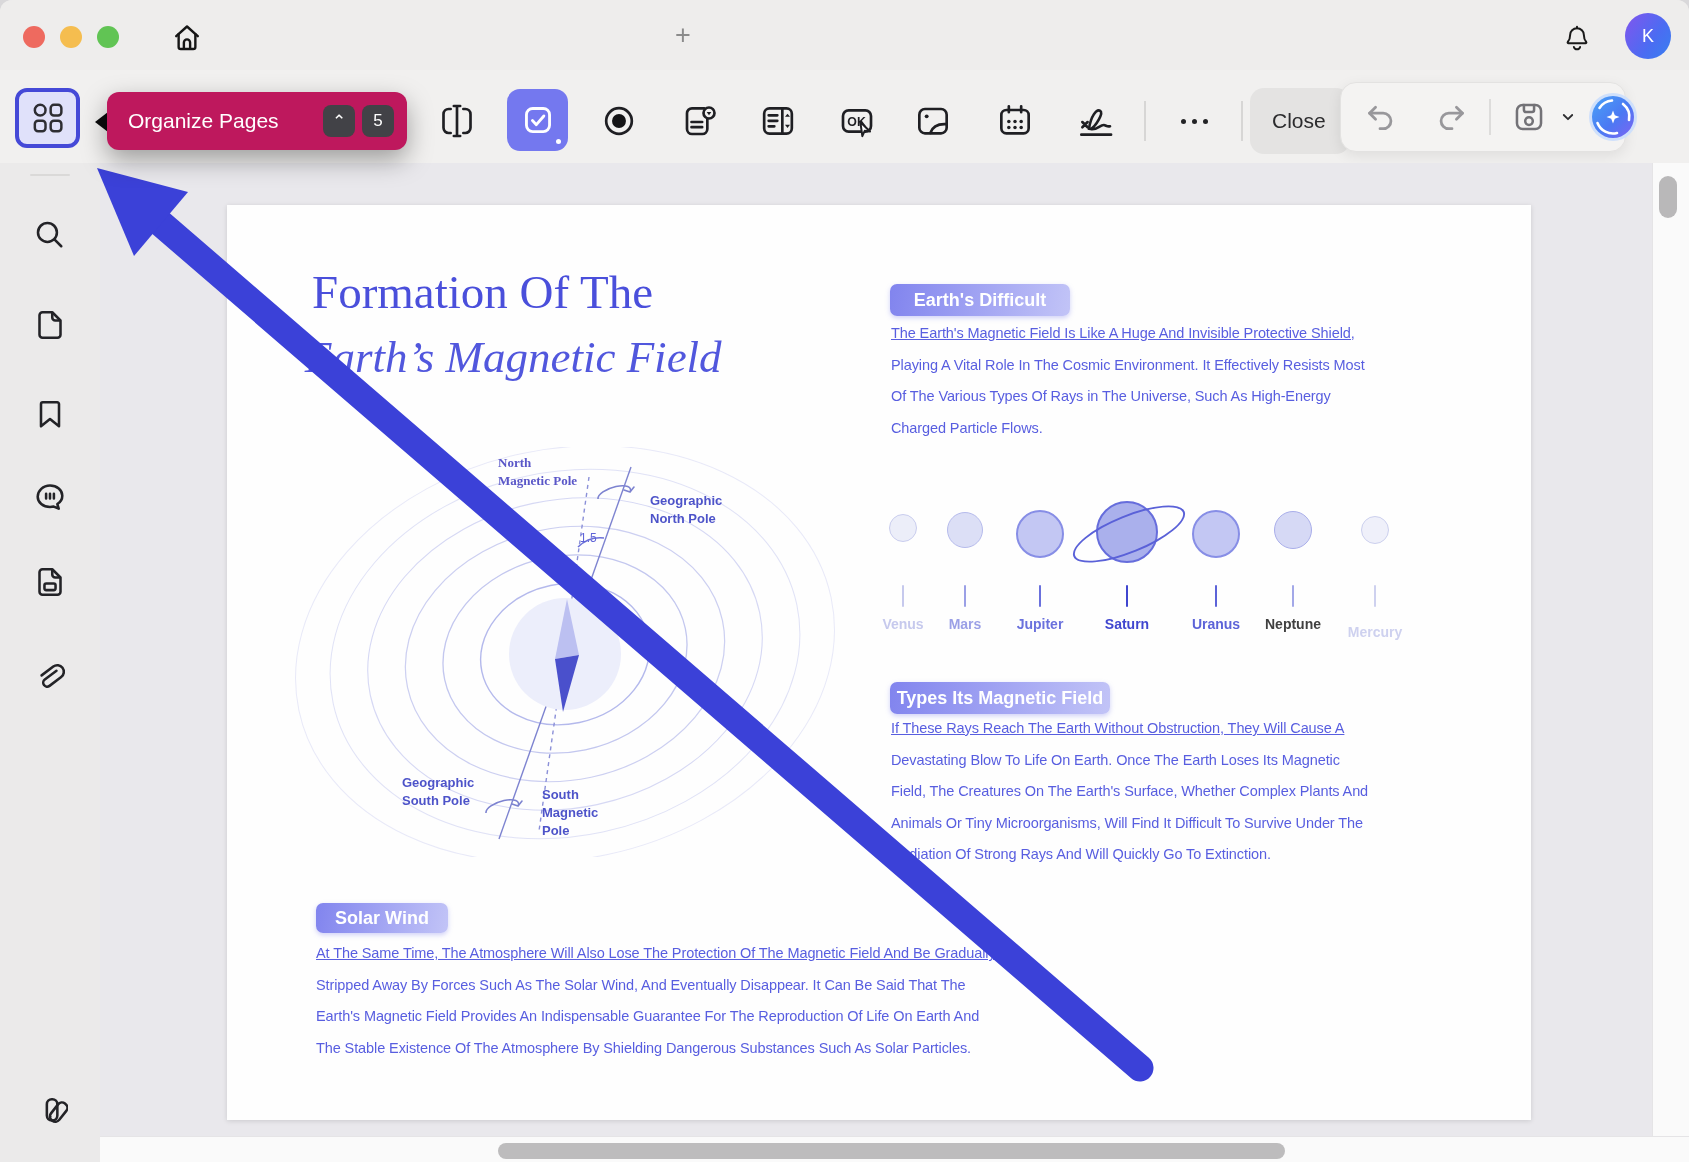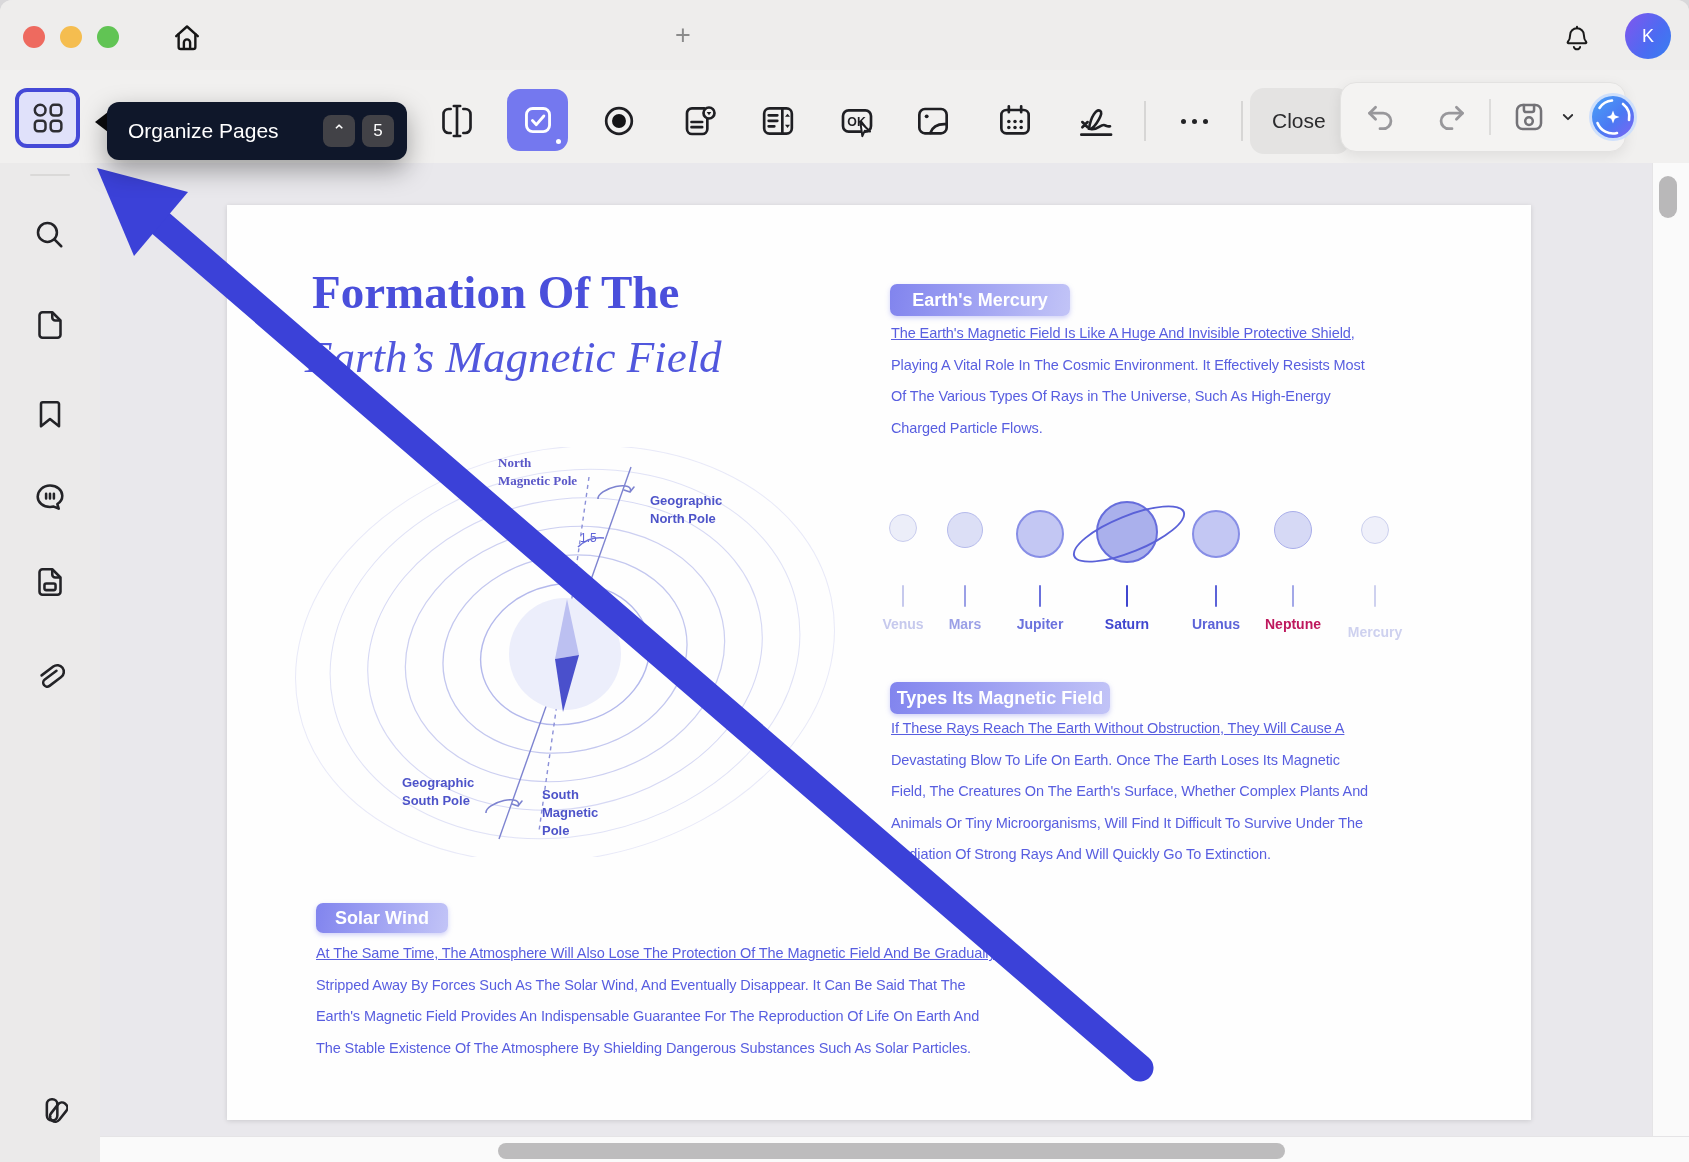--- a/index.html
+++ b/index.html
@@ -38,41 +38,41 @@
   .morebtn i{width:5px;height:5px;border-radius:50%;background:#232325;}
   .closepill{left:1250px;top:18px;width:100px;height:66px;border-radius:14px;background:#e4e3e2;
              display:flex;align-items:center;padding-left:22px;box-sizing:border-box;
              font-size:21px;color:#2b2b2d;overflow:hidden;white-space:nowrap;}
   .panel{left:1340px;top:12px;width:284px;height:68px;border-radius:16px;background:#f4f3f2;
          border:1px solid #e3e2e1;box-shadow:0 4px 14px rgba(0,0,0,.08);}
   .panel .pbtn{top:12px;width:44px;height:44px;display:flex;align-items:center;justify-content:center;}
   .pdiv{left:148px;top:16px;width:2px;height:36px;background:#dddcdb;}
   
   .tooltip{left:95px;top:92px;z-index:60;}
-  .tip-body{position:absolute;left:12px;top:0;width:300px;height:58px;background:#0f172a;border-radius:12px;
-            display:flex;align-items:center;box-shadow:0 10px 26px rgba(0,0,0,.35);margin-top:10px;}
+  .tip-body{position:absolute;left:12px;top:0;width:300px;height:58px;background:#be185d;border-radius:12px;
+            display:flex;align-items:center;box-shadow:0 10px 26px rgba(0,0,0,.35);}
   .tip-arrow{position:absolute;left:0;top:20px;width:0;height:0;border-top:10px solid transparent;
              border-bottom:10px solid transparent;border-right:13px solid #0b0b0d;}
   .tip-label{color:#fff;font-size:21px;font-weight:500;margin-left:21px;flex:1;}
   .key{width:32px;height:32px;border-radius:8px;background:#424247;color:#fff;font-size:17px;
        display:flex;align-items:center;justify-content:center;margin-right:7px;}
   .key:last-child{margin-right:13px;}
   
   .sidebar{left:0;top:163px;width:100px;height:999px;background:#ebeaea;}
   .sdiv{left:30px;top:11px;width:40px;height:2px;background:#dad9d8;border-radius:2px;}
   .sbtn{left:31px;width:38px;height:38px;display:flex;align-items:center;justify-content:center;}
   
   .canvas{left:100px;top:163px;width:1589px;height:999px;background:#e9e8ec;}
   .page{left:127px;top:42px;width:1304px;height:915px;background:#fefefe;box-shadow:0 1px 5px rgba(0,0,0,.13);overflow:hidden;}
   .vtrack{left:1552px;top:0;width:37px;height:973px;background:#fafafa;border-left:1px solid #e5e4e6;}
   .vthumb{left:6px;top:13px;width:18px;height:42px;border-radius:9px;background:#b9b8b9;}
   .htrack{left:0;top:973px;width:1589px;height:26px;background:#fafafa;border-top:1px solid #e5e4e6;}
   .hthumb{left:398px;top:6px;width:787px;height:16px;border-radius:8px;background:#bdbcbd;}
   
-  .doc-title1{left:85px;top:60px;font-family:"Liberation Serif",serif;font-weight:bold;
+  .doc-title1{left:85px;top:60px;font-family:"Liberation Serif",serif;font-weight:normal;
               font-size:47px;color:#4a4fdb;white-space:nowrap;}
   .doc-title2{left:78px;top:126px;font-family:"Liberation Serif",serif;font-style:italic;
               font-size:45px;color:#5157dd;white-space:nowrap;}
   .badge{height:32px;border-radius:7px;background:linear-gradient(100deg,#8184ee 0%,#c2c4f7 100%);
          color:#fff;font-size:18px;font-weight:bold;display:flex;align-items:center;justify-content:center;
          white-space:nowrap;box-shadow:0 2px 5px rgba(120,122,235,.35);}
   .badge1{left:663px;top:79px;width:180px;}
   .badge2{left:663px;top:477px;width:220px;}
   .badge3{left:89px;top:698px;width:132px;height:30px;}
   .para{font-size:14.5px;color:#585ee0;letter-spacing:-0.1px;}
@@ -93,21 +93,21 @@
   .p-mercury{left:481px;top:36px;width:28px;height:28px;background:#eff0fa;border:1.5px solid #ccd0ee;}
   .ring{position:absolute;left:189px;top:35px;width:116px;height:34px;border:2.5px solid #5a61d8;
         border-radius:50%;transform:rotate(-22deg);}
   .tick{position:absolute;top:105px;width:2px;height:22px;border-radius:1px;}
   .plabel{position:absolute;top:136px;font-size:14px;font-weight:bold;text-align:center;width:80px;}
   .t-venus{left:22px;background:#c6c9ed;} .l-venus{left:-17px;color:#c6c9ed;}
   .t-mars{left:84px;background:#9ba0e6;} .l-mars{left:45px;color:#9ba0e6;}
   .t-jupiter{left:159px;background:#6a71dd;} .l-jupiter{left:120px;color:#6a71dd;}
   .t-saturn{left:246px;background:#4046cf;} .l-saturn{left:207px;color:#4046cf;}
   .t-uranus{left:335px;background:#5c63d8;} .l-uranus{left:296px;color:#5c63d8;}
-  .t-neptune{left:412px;background:#a3a8e8;} .l-neptune{left:373px;color:#be185d;}
+  .t-neptune{left:412px;background:#a3a8e8;} .l-neptune{left:373px;color:#404040;}
   .t-mercury{left:494px;background:#ced1ef;} .l-mercury{left:455px;color:#ced1ef;margin-top:8px;}
   
   .diagram{left:53px;top:242px;}
   .dlabel{font-size:13px;font-weight:bold;fill:#4d53c9;}
   .dlabel-serif{font-family:"Liberation Serif",serif;fill:#5a57c8;}
   
   .arrow-overlay{left:0;top:0;z-index:40;pointer-events:none;}
   svg{display:block;}
 </style>
 </head>
@@ -407,21 +407,21 @@
       </span>
     </div>
   </div>
 
   <div class="abs canvas">
     <div class="abs page">
 
       <div class="abs doc-title1">Formation Of The</div>
       <div class="abs doc-title2">Earth’s Magnetic Field</div>
 
-      <div class="abs badge badge1">Earth's Mercury</div>
+      <div class="abs badge badge1">Earth's Difficult</div>
       <div class="abs para para1">
         <div class="lh0">The Earth's Magnetic Field Is Like A Huge And Invisible Protective Shield,</div>
         <div class="lh1">Playing A Vital Role In The Cosmic Environment. It Effectively Resists Most</div>
         <div class="lh2">Of The Various Types Of Rays in The Universe, Such As High-Energy</div>
         <div class="lh3">Charged Particle Flows.</div>
       </div>
 
       <div class="abs planets">
         <div class="planet p-venus"></div>
         <div class="planet p-mars"></div>

